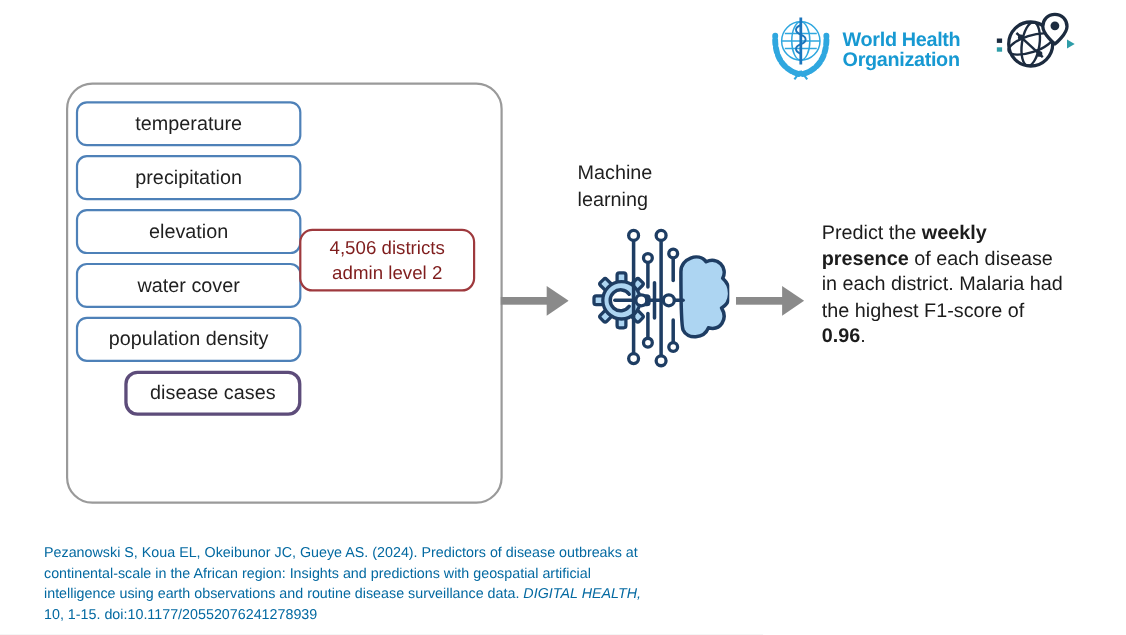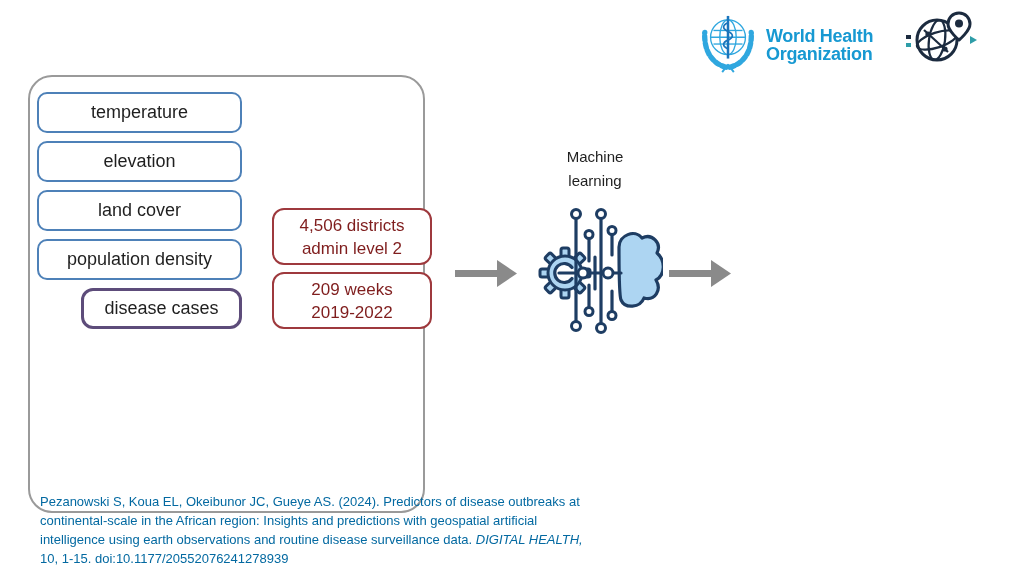--- a/index.html
+++ b/index.html
@@ -6,21 +6,21 @@
   .slide{
     position:relative;width:1024px;height:577px;background:#ffffff;
     font-family:"Liberation Sans",sans-serif;overflow:hidden;
   }
   
   .who-logo{position:absolute;left:697px;top:10px;display:flex;align-items:center;gap:7px;}
   .who-wordmark{color:#1799d2;font-weight:bold;font-size:18px;line-height:18.5px;letter-spacing:-0.3px;}
   .geo-logo{position:absolute;left:906px;top:9px;}
   
   .inputs-container{
-    position:absolute;left:28px;top:75px;width:397px;height:438px;
+    position:absolute;left:60px;top:75px;width:397px;height:383px;
     border:2px solid #9a9a9a;border-radius:24px;box-sizing:border-box;background:#fff;
   }
   .feature-stack{
     position:absolute;left:7px;top:15px;width:205px;
     display:flex;flex-direction:column;gap:8px;
   }
   .feature-box{
     box-sizing:border-box;min-height:41px;background:#fff;
     border:2.5px solid #4e81b8;border-radius:10px;
     display:flex;align-items:center;justify-content:center;
@@ -39,21 +39,21 @@
     display:flex;flex-direction:column;align-items:center;justify-content:center;
     font-size:17px;line-height:23px;color:#7f1d1d;text-align:center;
   }
   
   .arrow{position:absolute;top:258px;}
   .arrow-left{left:455px;}
   .arrow-right{left:669px;}
   
   .ml-label{
     position:absolute;left:525px;top:145px;width:140px;
-    text-align:center;font-size:15px;line-height:24px;color:#1f1f1f;
+    text-align:left;font-size:18px;line-height:24px;color:#1f1f1f;
     white-space:pre-line;
   }
   .ml-icon{position:absolute;left:529px;top:205px;}
   
   .prediction{
     position:absolute;left:747px;top:200px;width:222px;
     font-size:18px;line-height:23.5px;color:#1c1c1c;
   }
   .prediction b{font-weight:bold;}
   
@@ -105,43 +105,42 @@
     </svg>
   </div>
 
   <div class="inputs-container">
     <div class="feature-stack">
 
     <div class="feature-box">
           <span class="feature-label">temperature</span>
         </div>
         <div class="feature-box">
+          <span class="feature-label">precipitation</span>
+        </div>
+        <div class="feature-box">
           <span class="feature-label">elevation</span>
         </div>
         <div class="feature-box">
-          <span class="feature-label">land cover</span>
+          <span class="feature-label">water cover</span>
         </div>
         <div class="feature-box">
           <span class="feature-label">population density</span>
         </div>
         <div class="feature-box purple">
           <span class="feature-label">disease cases</span>
         </div>
       </div>
   </div>
 
   <div class="scope-stack">
 
   <div class="scope-box">
         <div>4,506 districts</div>
         <div>admin level 2</div>
-      </div>
-      <div class="scope-box">
-        <div>209 weeks</div>
-        <div>2019-2022</div>
       </div>
     </div>
 
   <svg class="arrow arrow-left" width="62" height="31" viewBox="0 0 62 31">
     <rect x="0" y="12" width="43" height="7" fill="#8a8a8a"></rect>
     <polygon points="42,2 62,15.5 42,29" fill="#8a8a8a"></polygon>
   </svg>
 
   <div class="ml-label">Machine
 learning</div>
@@ -186,16 +185,17 @@
       <circle cx="54" cy="68" r="5"></circle>
       <circle cx="79" cy="68" r="5"></circle>
     </g>
   </svg>
 
   <svg class="arrow arrow-right" width="62" height="31" viewBox="0 0 62 31">
     <rect x="0" y="12" width="43" height="7" fill="#8a8a8a"></rect>
     <polygon points="42,2 62,15.5 42,29" fill="#8a8a8a"></polygon>
   </svg>
 
+  <div class="prediction"><span>Predict the </span><b>weekly presence</b><span> of each disease in each district. Malaria had the highest F1-score of </span><b>0.96</b><span>.</span></div>
 
   <div class="citation"><span>Pezanowski S, Koua EL, Okeibunor JC, Gueye AS. (2024). Predictors of disease outbreaks at continental-scale in the African region: Insights and predictions with geospatial artificial intelligence using earth observations and routine disease surveillance data. </span><span class="journal">DIGITAL HEALTH,</span><span> 10, 1-15. doi:10.1177/20552076241278939</span></div>
 
 </div>
 
 </body></html>

